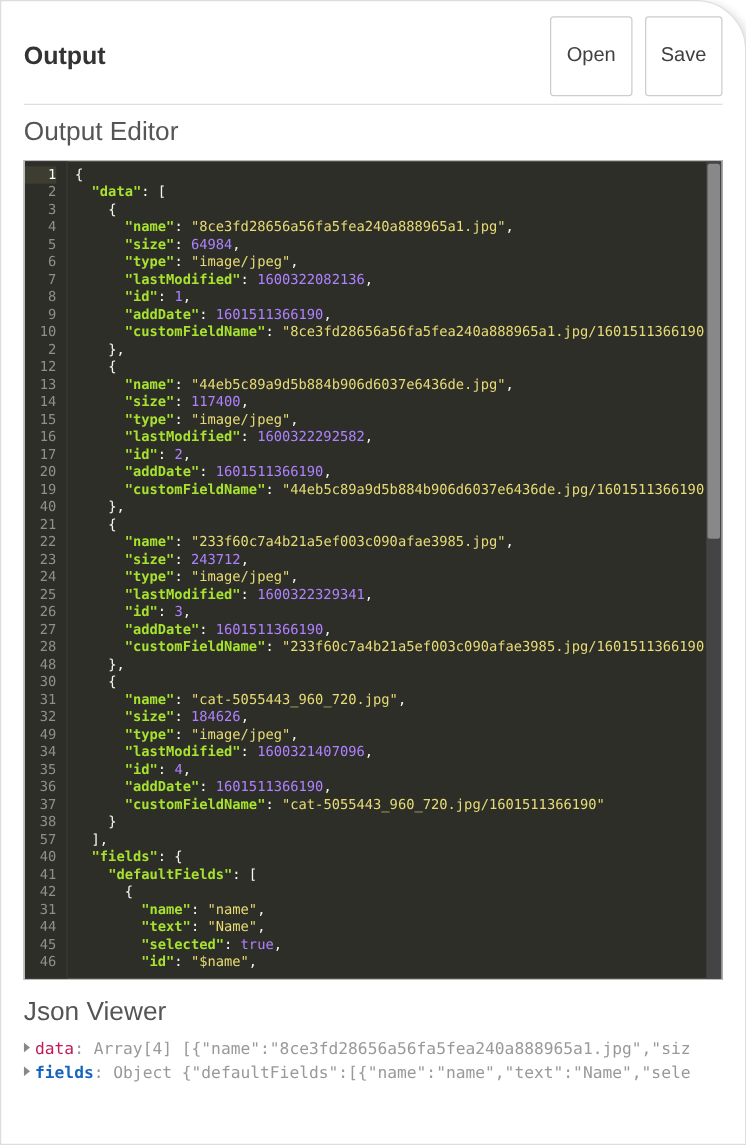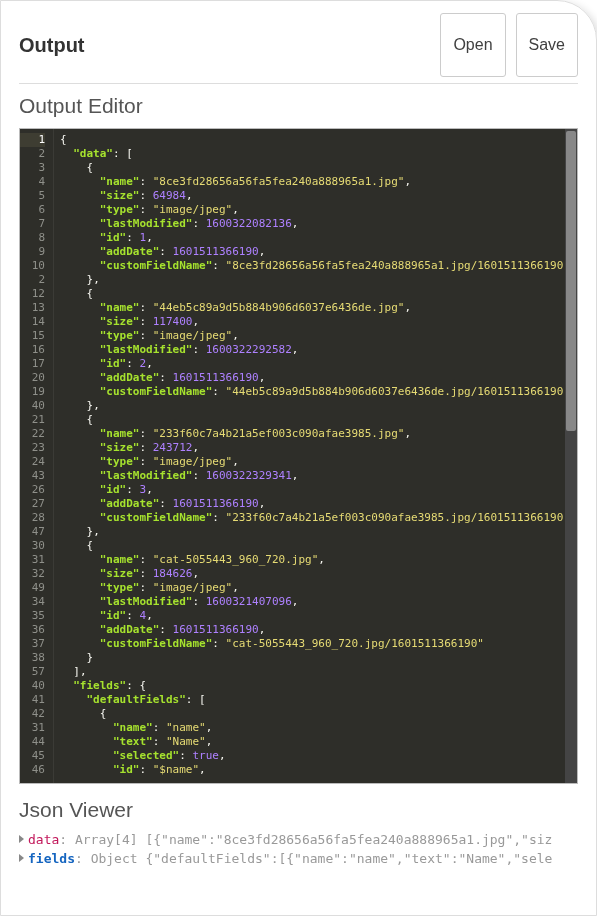--- a/index.html
+++ b/index.html
@@ -173,25 +173,25 @@
       <div class="gutter-line">15</div>
       <div class="gutter-line">16</div>
       <div class="gutter-line">17</div>
       <div class="gutter-line">20</div>
       <div class="gutter-line">19</div>
       <div class="gutter-line">40</div>
       <div class="gutter-line">21</div>
       <div class="gutter-line">22</div>
       <div class="gutter-line">23</div>
       <div class="gutter-line">24</div>
-      <div class="gutter-line">43</div>
+      <div class="gutter-line">25</div>
       <div class="gutter-line">26</div>
       <div class="gutter-line">27</div>
       <div class="gutter-line">28</div>
-      <div class="gutter-line">47</div>
+      <div class="gutter-line">48</div>
       <div class="gutter-line">30</div>
       <div class="gutter-line">31</div>
       <div class="gutter-line">32</div>
       <div class="gutter-line">49</div>
       <div class="gutter-line">34</div>
       <div class="gutter-line">35</div>
       <div class="gutter-line">36</div>
       <div class="gutter-line">37</div>
       <div class="gutter-line">38</div>
       <div class="gutter-line">57</div>

